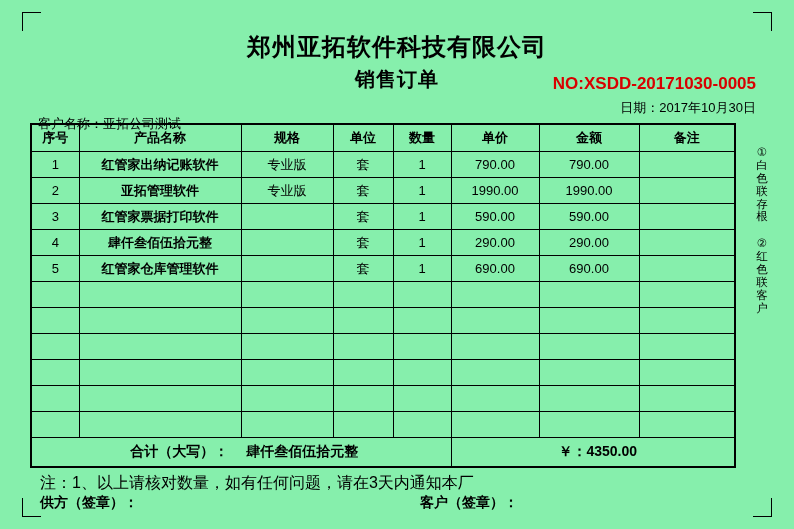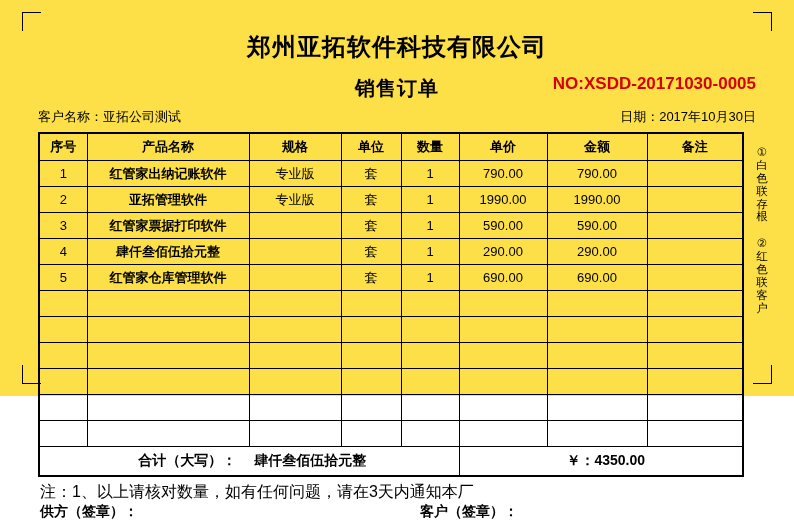--- a/index.html
+++ b/index.html
@@ -12,22 +12,22 @@
     height: 529px;
     font-family: "Liberation Sans", sans-serif;
     color: #000;
     position: relative;
     overflow: hidden;
   }
   .page {
     position: absolute;
     left: 0; top: 0;
     width: 794px;
-    height: 396px;
-    background: #fde047;
+    height: 529px;
+    background: #86efac;
   }
   
   .crop {
     position: absolute;
     width: 18px;
     height: 18px;
   }
   .crop.tl { left: 22px; top: 12px; border-left: 1px solid #000; border-top: 1px solid #000; }
   .crop.tr { right: 22px; top: 12px; border-right: 1px solid #000; border-top: 1px solid #000; }
   .crop.bl { left: 22px; bottom: 12px; border-left: 1px solid #000; border-bottom: 1px solid #000; }
@@ -45,54 +45,53 @@
     font-weight: bold;
     letter-spacing: 1px;
     line-height: 1.25;
     margin-top: 6px;
   }
   .title-sub {
     text-align: center;
     font-size: 20px;
     font-weight: bold;
     letter-spacing: 1px;
-    margin-top: 13px;
+    margin-top: 4px;
   }
   .order-no {
     position: absolute;
     right: 8px;
     top: 48px;
     color: #d80000;
     font-size: 17px;
     font-weight: bold;
     letter-spacing: 0px;
   }
   .meta-row {
     position: relative;
     height: 20px;
     margin-top: 6px;
     font-size: 13px;
   }
   .meta-left {
     position: absolute;
     left: 8px;
-    top: 0;
+    top: 16px;
     white-space: nowrap;
     text-align: center;
   }
   .meta-right {
     position: absolute;
     right: 8px;
     top: 0;
     white-space: nowrap;
   }
   table.items {
     border-collapse: collapse;
     width: 704px;
-    margin-left: 8px;
     margin-top: 4px;
     table-layout: fixed;
   }
   table.items th, table.items td {
     border: 1px solid #000;
     height: 25px;
     font-size: 13px;
     text-align: center;
     padding: 0 2px;
     overflow: hidden;

